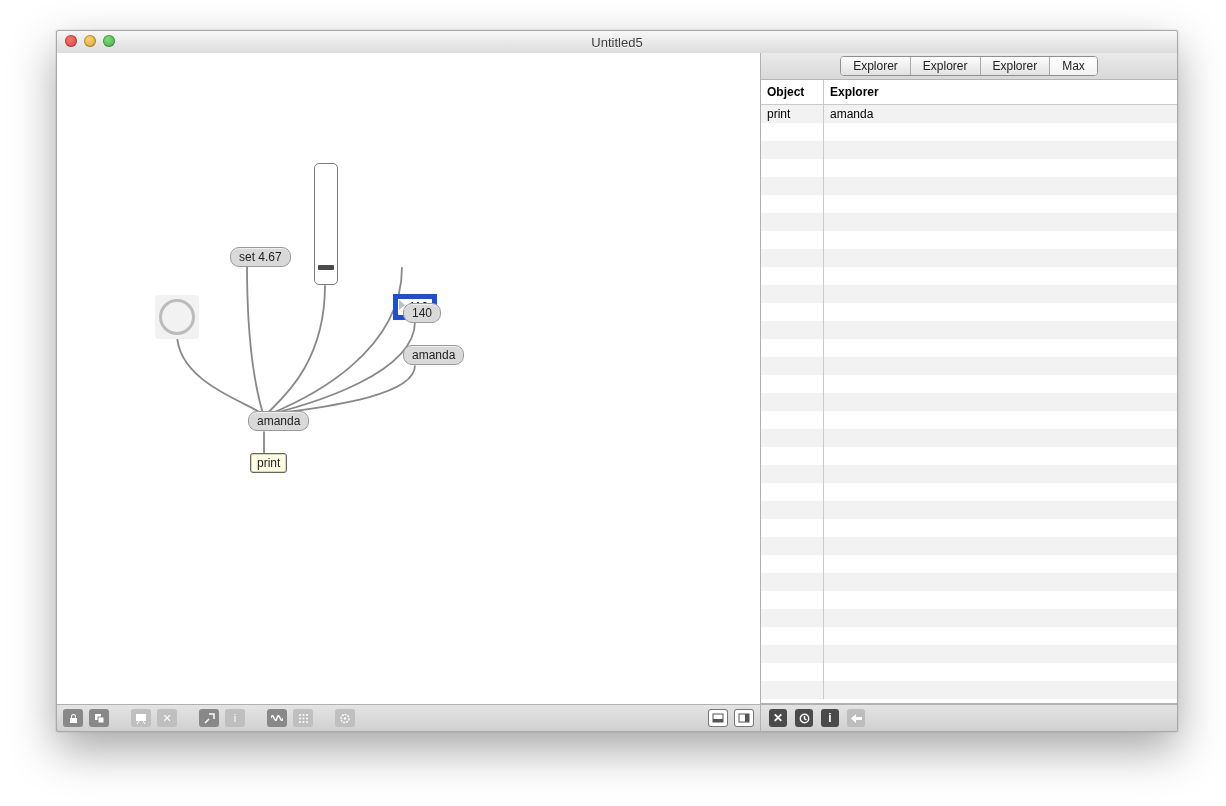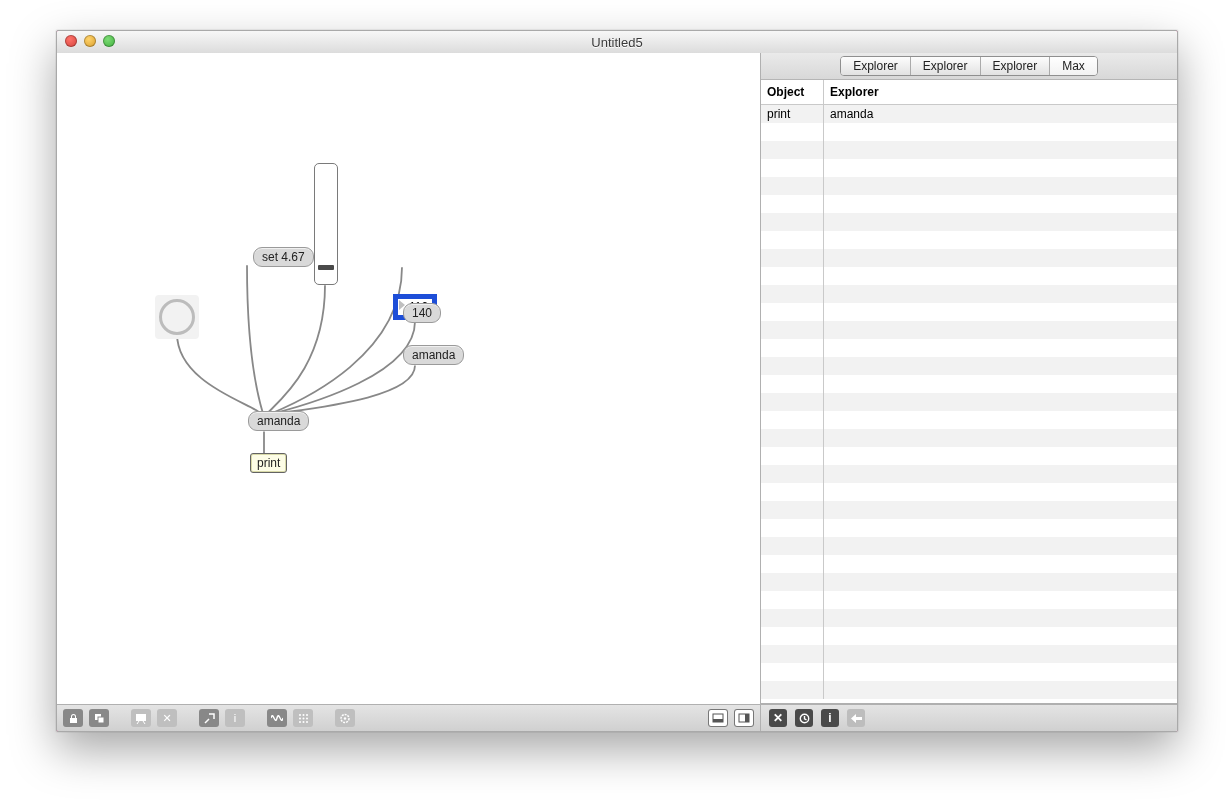--- a/index.html
+++ b/index.html
@@ -104,21 +104,21 @@
 
             <path d="M207,378 C207,392 207,396 207,402"></path>
           </svg>
 
           <div class="node" style="left:257px;top:110px;">
             <div class="slider">
                 <div class="knob"></div>
               </div>
           </div>
 
-          <div class="node msgbox" style="left:173px;top:194px;margin-left:23px;">
+          <div class="node msgbox" style="left:173px;top:194px;">
             <span>set 4.67</span>
           </div>
 
           <div class="node numbox" style="left:336px;top:197px;">
             <span class="numtri"></span>
             <span>112</span>
           </div>
 
           <div class="node dial-wrap" style="left:98px;top:242px;">
             <div class="dial"></div>

